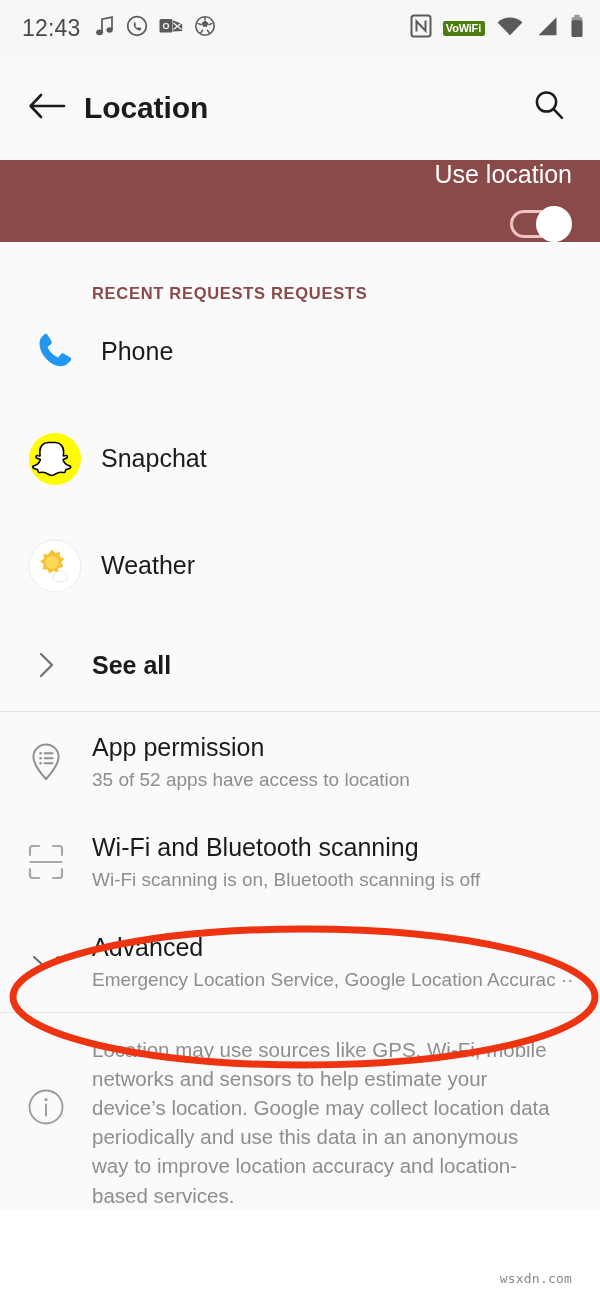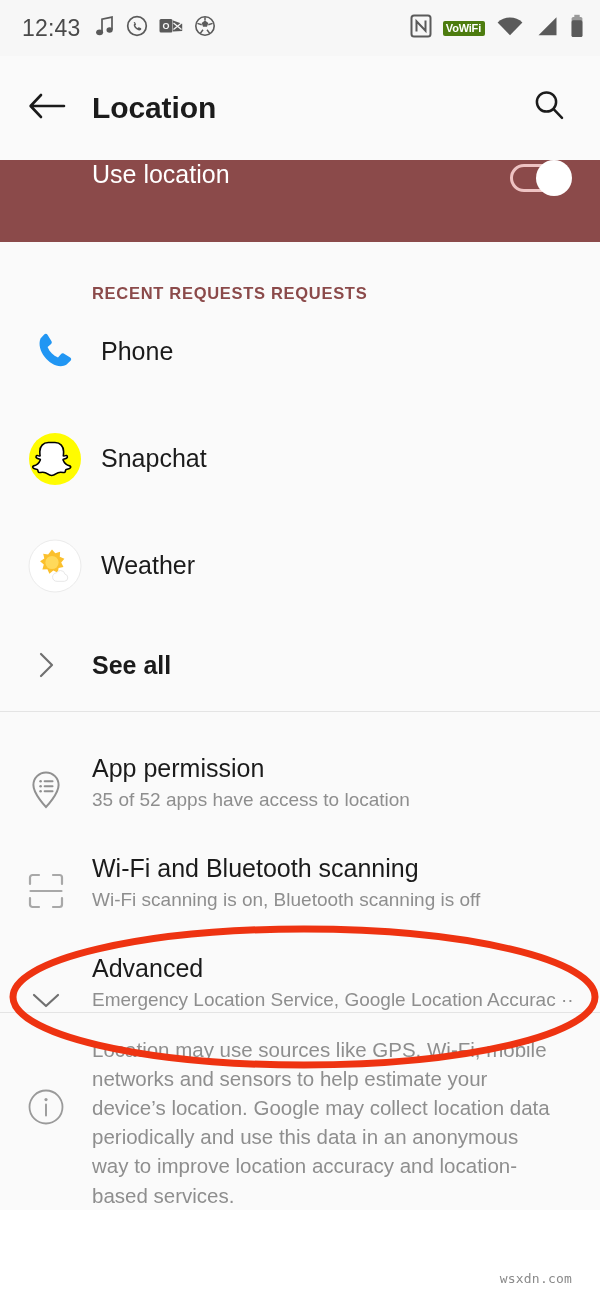--- a/index.html
+++ b/index.html
@@ -71,42 +71,43 @@
     width: 46px;
     height: 46px;
     display: flex;
     align-items: center;
     justify-content: center;
     cursor: pointer;
   }
   .page-title {
     font-size: 30px;
     color: #1b1b1b;
-    margin-left: 22px;
+    margin-left: 14px;
     font-weight: bold;
     letter-spacing: -0.1px;
   }
   .header-spacer { flex: 1; }
   .search-btn {
     width: 46px;
     height: 46px;
     display: flex;
     align-items: center;
     justify-content: center;
     cursor: pointer;
   }
 
   
   .use-location-bar {
     height: 82px;
     background: #8b4a4a;
     display: flex;
-    align-items: flex-start;
+    align-items: flex-end;
     padding: 0 28px 0 0;
     box-sizing: border-box;
+    flex-direction: column;
   }
   .use-location-label {
     font-size: 25px;
     color: #ffffff;
     margin-left: 92px;
   }
   .ul-spacer { flex: 1; }
   .toggle {
     width: 62px;
     height: 36px;
@@ -183,21 +184,21 @@
 
   .divider {
     height: 1px;
     background: #e4e4e4;
   }
 
   
   .setting-row {
     min-height: 100px;
     display: flex;
-    align-items: flex-end;
+    align-items: center;
     cursor: pointer;
   }
   .setting-icon-slot {
     width: 92px;
     display: flex;
     align-items: center;
     justify-content: center;
     flex-shrink: 0;
   }
   .setting-text {

